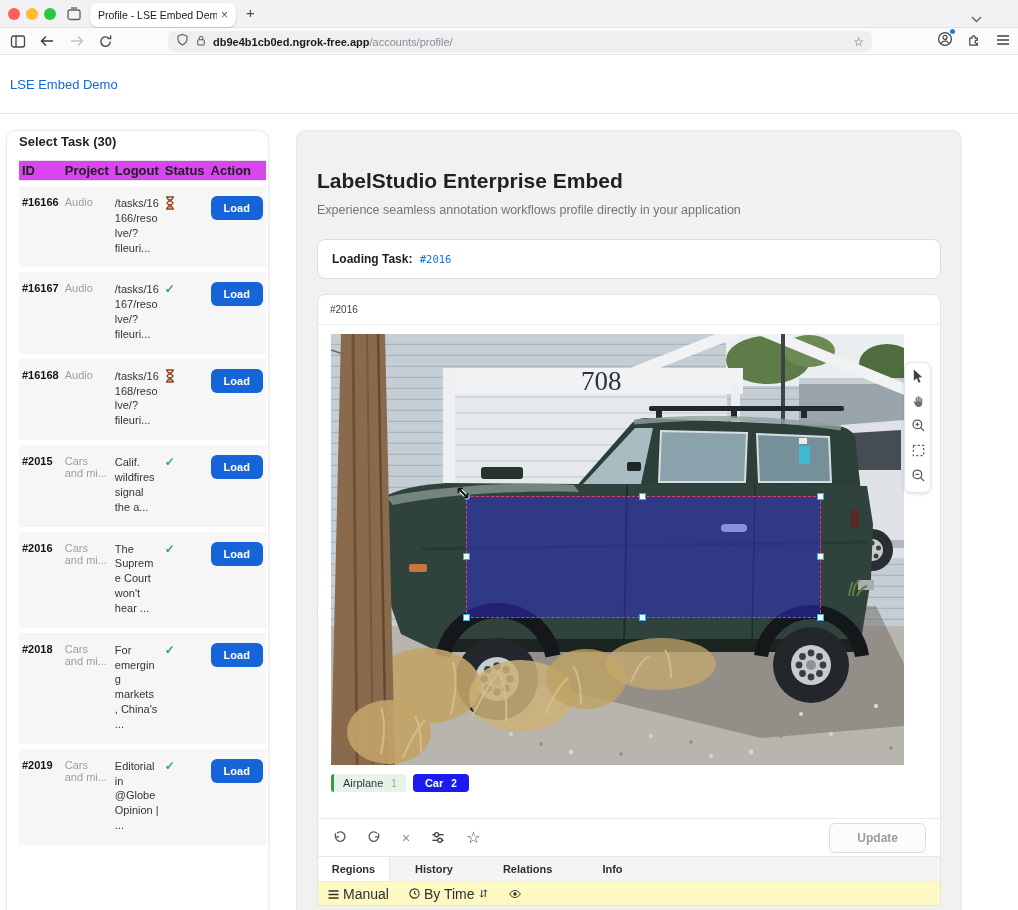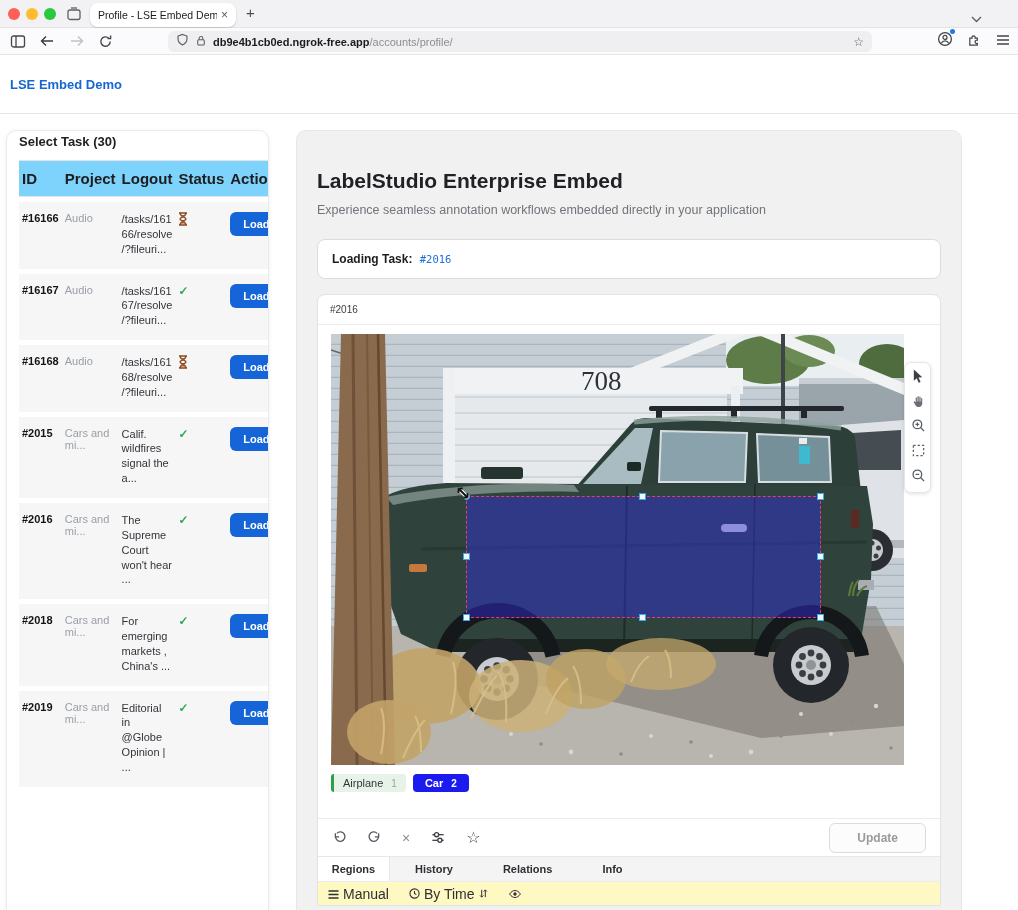--- a/index.html
+++ b/index.html
@@ -22,33 +22,33 @@
   .urlbar{position:absolute;left:168px;top:3px;width:704px;height:21px;background:#efeef1;border-radius:6px;
           display:flex;align-items:center;padding:0 8px;gap:6px;}
   .url-text{font-size:11px;color:#1b1b1d;}
   .url-text .path{color:#8d8d92;}
   .url-star{margin-left:auto;font-size:12px;color:#5a5a5e;}
   .right-ics{position:absolute;right:8px;display:flex;gap:14px;align-items:center;}
   .acct{position:relative;}
   .acct .dot{position:absolute;right:-2px;top:-2px;width:5px;height:5px;border-radius:50%;background:#1f7ae8;}
   
   .page-header{height:58px;display:flex;align-items:center;padding:0 16px 0 10px;}
-  .brand{font-size:13px;font-weight:bold;color:#1667d1;}
+  .brand{font-size:13px;font-weight:normal;color:#1667d1;}
   .header-right{margin-left:auto;display:flex;align-items:center;gap:38px;font-size:12px;}
   .link-blue{color:#1a73e8;}
   .hr{border-bottom:1px solid #e8e8e8;}
   .content{position:relative;}
   
   .side-card{position:absolute;left:6px;top:16px;width:263px;height:840px;background:#fff;
              border:1px solid #ebebeb;border-radius:10px;box-shadow:0 1px 4px rgba(0,0,0,.07);
              padding:12px 12px;overflow:hidden;}
   .side-title{font-size:13px;font-weight:bold;color:#222;margin-top:-9px;white-space:nowrap;}
   table.tasks{width:100%;border-collapse:separate;border-spacing:0 5px;margin-top:6px;}
-  table.tasks th{font-size:15px;font-weight:bold;color:#1d1d1f;text-align:left;padding:9px 3px;
-                 border-top:1px solid #e4e4e6;border-bottom:1px solid #e4e4e6;background:#7dd3fc;}
+  table.tasks th{font-size:13px;font-weight:bold;color:#1d1d1f;text-align:left;padding:2px 3px;
+                 border-top:1px solid #e4e4e6;border-bottom:1px solid #e4e4e6;background:#d946ef;}
   table.tasks td{background:#f6f6f7;font-size:11px;padding:10px 3px 12px 3px;vertical-align:top;}
   td.c-id{font-weight:bold;color:#141416;width:44px;}
   td.c-proj{color:#9aa0a6;width:46px;overflow-wrap:anywhere;}
   td.c-prev{color:#33353a;width:56px;overflow-wrap:anywhere;line-height:1.35;}
   td.c-status{width:36px;padding-left:8px;}
   td.c-act{width:56px;vertical-align:middle;}
   .check{color:#2eaa4e;font-size:12px;font-weight:bold;}
   .load-btn{background:#1565d8;color:#fff;border:none;border-radius:6px;font-size:11px;font-weight:bold;
             padding:6px 13px;font-family:"Liberation Sans",sans-serif;}
   
@@ -260,21 +260,21 @@
               <td class="c-prev">Editorial in @Globe Opinion | ...</td>
               <td class="c-status"><span class="check">✓</span></td>
               <td class="c-act"><button class="load-btn">Load</button></td>
             </tr>
           </tbody>
       </table>
     </div>
 
     <div class="main-card">
       <div class="h1">LabelStudio Enterprise Embed</div>
-      <div class="subtitle">Experience seamless annotation workflows embedded directly in your application</div>
+      <div class="subtitle">Experience seamless annotation workflows profile directly in your application</div>
 
       <div class="loading-box">
         <b>Loading Task:</b>
         <span class="loading-id">#2016</span>
       </div>
 
       <div class="ann-card">
         <div class="ann-header">#2016</div>
         <div class="ann-body">
           <div class="photo">

